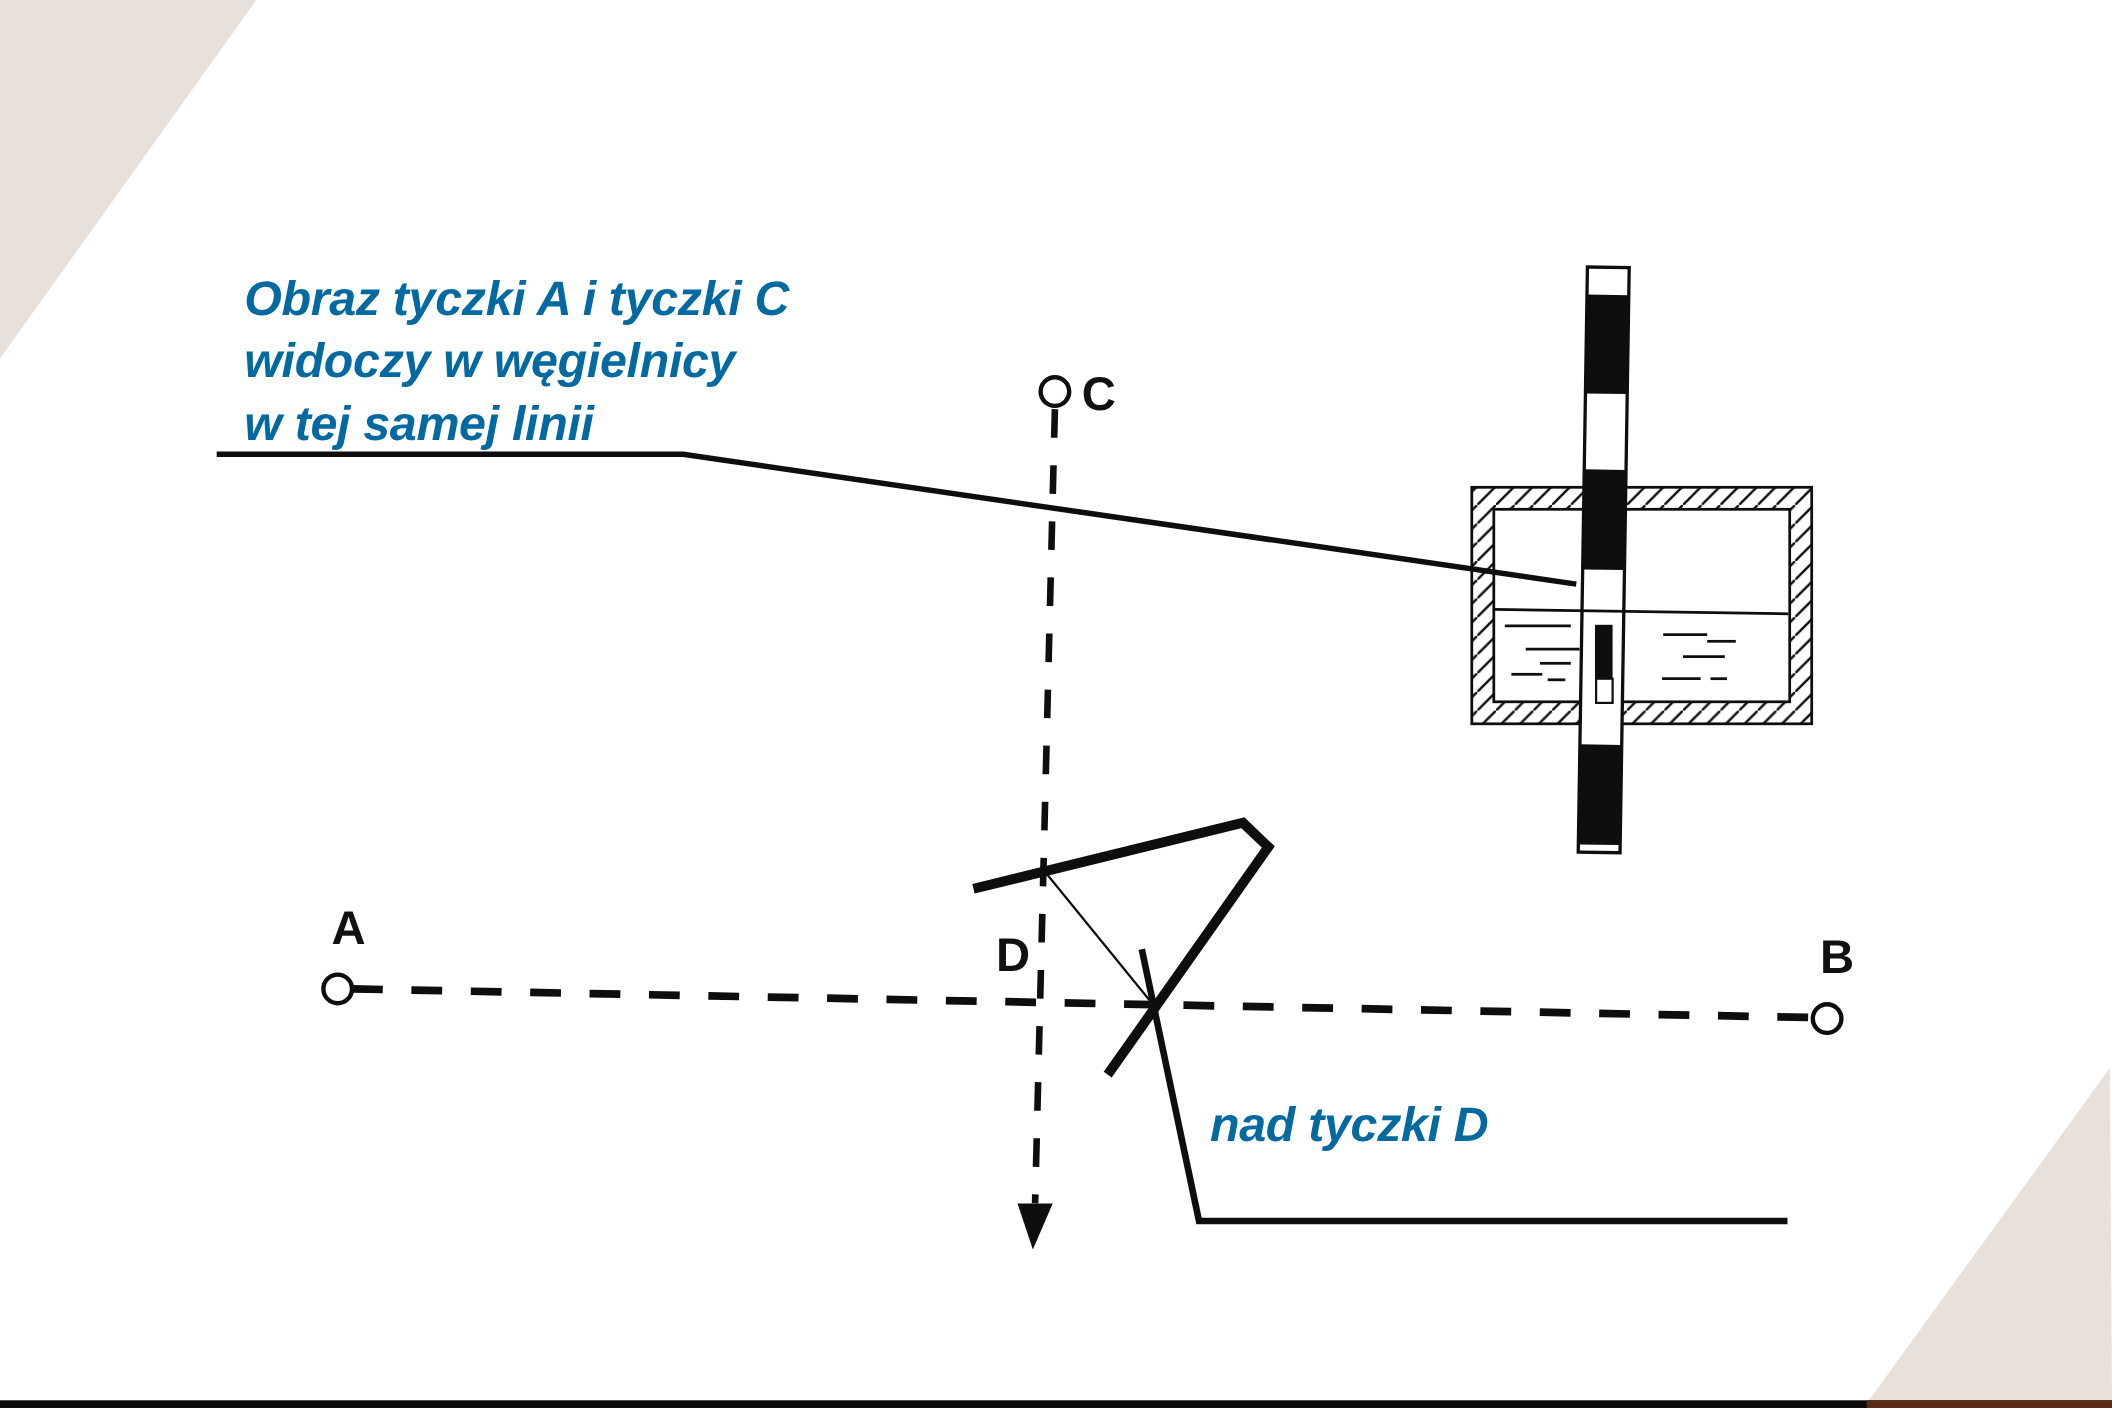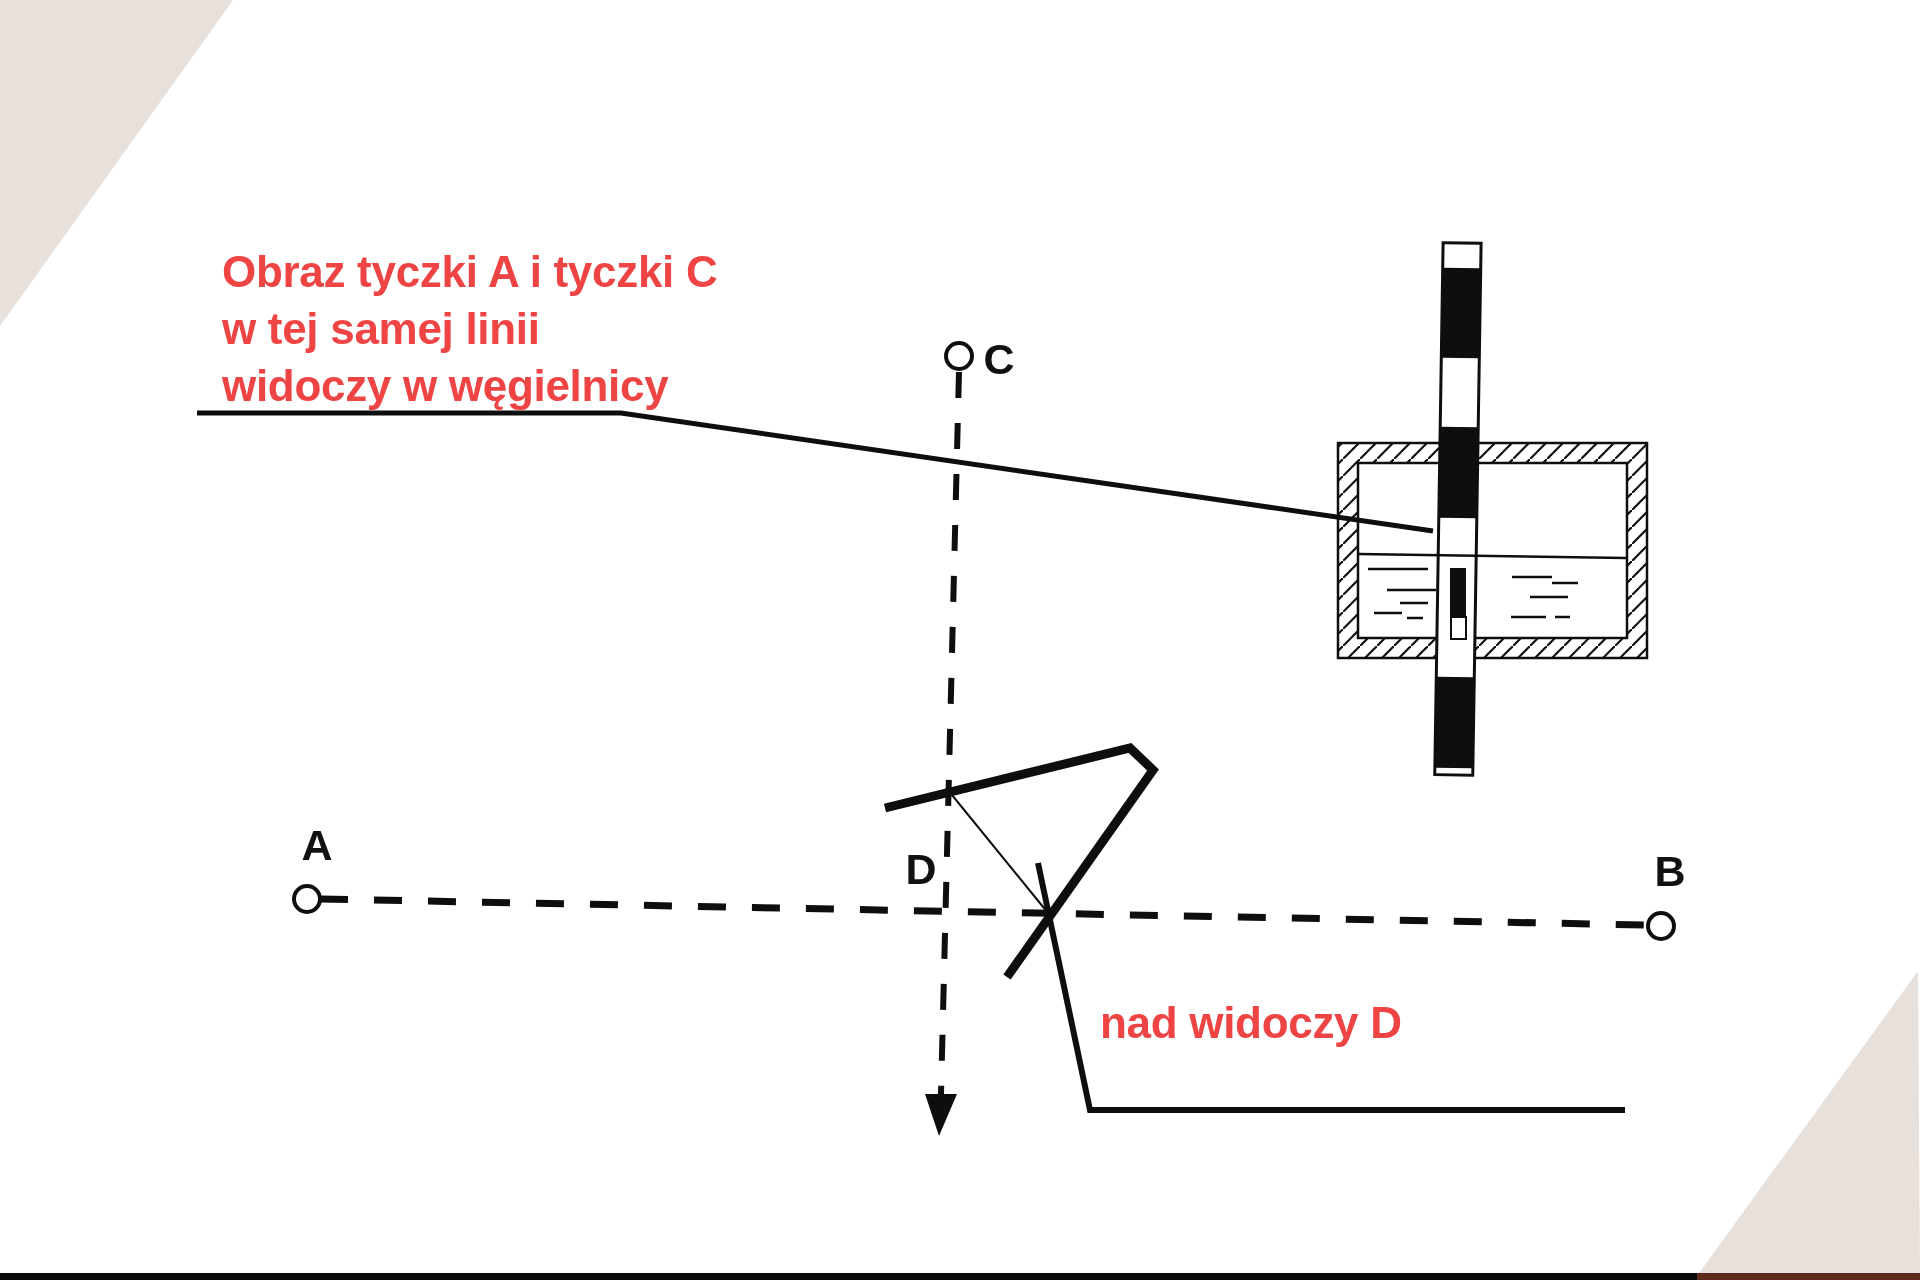--- a/index.html
+++ b/index.html
@@ -7,26 +7,27 @@
     position: relative;
     width: 1920px;
     height: 1280px;
     overflow: hidden;
     background: #ffffff;
     font-family: "Liberation Sans", "DejaVu Sans", sans-serif;
   }
   .stage svg { position: absolute; left: 0; top: 0; }
   .note {
     position: absolute;
-    color: #ef4444;
+    color: #0369a1;
     font-weight: 700;
     font-size: 44px;
     line-height: 57px;
     letter-spacing: -0.3px;
     white-space: nowrap;
+    font-style: italic;
   }
   .point-label {
     position: absolute;
     transform: translate(-50%, -50%);
     color: #111111;
     font-weight: 700;
     font-size: 43px;
     line-height: 43px;
   }
 </style>
@@ -94,26 +95,26 @@
       <line x1="1555" y1="617" x2="1570" y2="617"></line>
     </g>
 
     <path d="M197,413 L621,413 L1433,531" fill="none" stroke="#0e0e0e" stroke-width="5"></path>
 
     <path d="M1038,863 L1090,1110 L1625,1110" fill="none" stroke="#0e0e0e" stroke-width="6"></path>
   </svg>
 
   <div class="note" style="left:222px; top:243px;">
     <div>Obraz tyczki A i tyczki C</div>
+    <div>widoczy w węgielnicy</div>
     <div>w tej samej linii</div>
-    <div>widoczy w węgielnicy</div>
   </div>
 
   <div class="note" style="left:1100px; top:995px; line-height:56px;">
-    <div>nad widoczy D</div>
+    <div>nad tyczki D</div>
   </div>
 
   <div class="point-label" style="left:317px; top:845px;">A</div>
   <div class="point-label" style="left:1670px; top:871px;">B</div>
   <div class="point-label" style="left:999px; top:359px;">C</div>
   <div class="point-label" style="left:921px; top:869px;">D</div>
 
 </div>
 
 </body></html>

